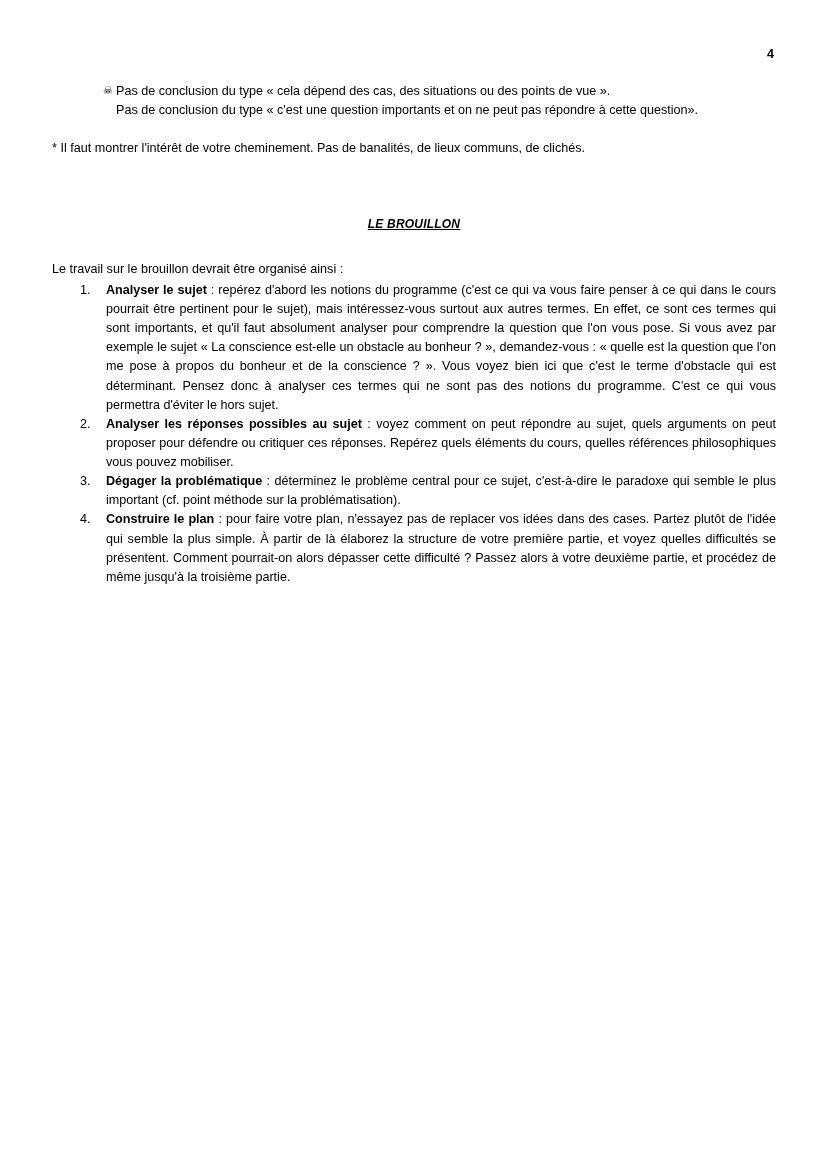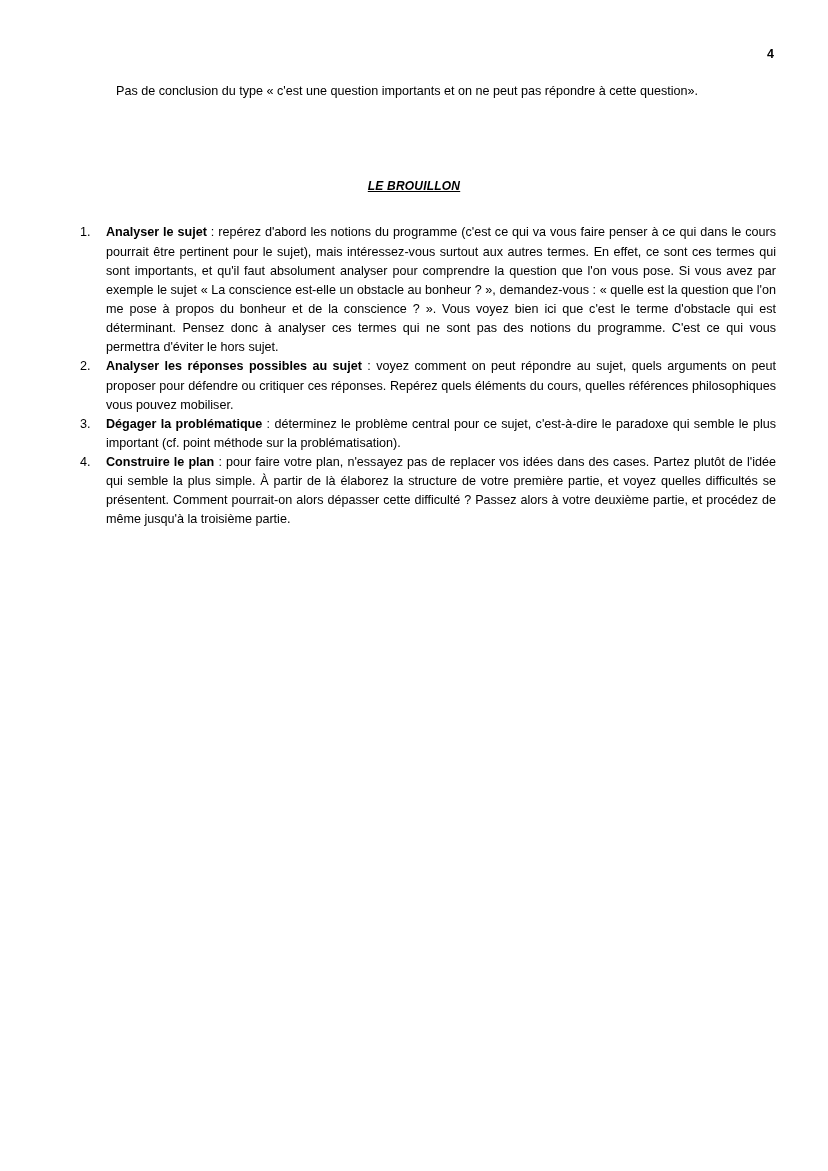--- a/index.html
+++ b/index.html
@@ -102,36 +102,39 @@
 </head>
 <body>
 
 <div class="page">
 
   <div class="page-number">4</div>
 
   <div class="content">
 
     <div class="indent-block">
+      <p class="bullet-line"><span class="bullet-glyph">☠</span><span>Pas de conclusion du type « cela dépend des cas, des situations ou des points de vue ».</span></p>
       <p class="bullet-line"><span class="bullet-glyph"></span><span>Pas de conclusion du type « c'est une question importants et on ne peut pas répondre à cette question».</span></p>
     </div>
 
     <div class="gap-md"></div>
 
+    <p>* Il faut montrer l'intérêt de votre cheminement. Pas de banalités, de lieux communs, de clichés.</p>
 
     <div class="gap-md"></div>
 
 
     <div class="gap-lg"></div>
     <div class="gap-sm"></div>
 
     <p class="section-title">LE BROUILLON</p>
 
     <div class="gap-lg"></div>
 
+    <p class="intro-line">Le travail sur le brouillon devrait être organisé ainsi :</p>
 
     <ol class="steps">
       <li><span class="lead-in">Analyser le sujet</span><span> : repérez d'abord les notions du programme (c'est ce qui va vous faire penser à ce qui dans le cours pourrait être pertinent pour le sujet), mais intéressez-vous surtout aux autres termes. En effet, ce sont ces termes qui sont importants, et qu'il faut absolument analyser pour comprendre la question que l'on vous pose. Si vous avez par exemple le sujet « La conscience est-elle un obstacle au bonheur ? », demandez-vous : « quelle est la question que l'on me pose à propos du bonheur et de la conscience ? ». Vous voyez bien ici que c'est le terme d'obstacle qui est déterminant. Pensez donc à analyser ces termes qui ne sont pas des notions du programme. C'est ce qui vous permettra d'éviter le hors sujet.</span></li>
       <li><span class="lead-in">Analyser les réponses possibles au sujet</span><span> : voyez comment on peut répondre au sujet, quels arguments on peut proposer pour défendre ou critiquer ces réponses. Repérez quels éléments du cours, quelles références philosophiques vous pouvez mobiliser.</span></li>
       <li><span class="lead-in">Dégager la problématique</span><span> : déterminez le problème central pour ce sujet, c'est-à-dire le paradoxe qui semble le plus important (cf. point méthode sur la problématisation).</span></li>
       <li><span class="lead-in">Construire le plan</span><span> : pour faire votre plan, n'essayez pas de replacer vos idées dans des cases. Partez plutôt de l'idée qui semble la plus simple. À partir de là élaborez la structure de votre première partie, et voyez quelles difficultés se présentent. Comment pourrait-on alors dépasser cette difficulté ? Passez alors à votre deuxième partie, et procédez de même jusqu'à la troisième partie.</span></li>
     </ol>
 
   </div>
 </div>

